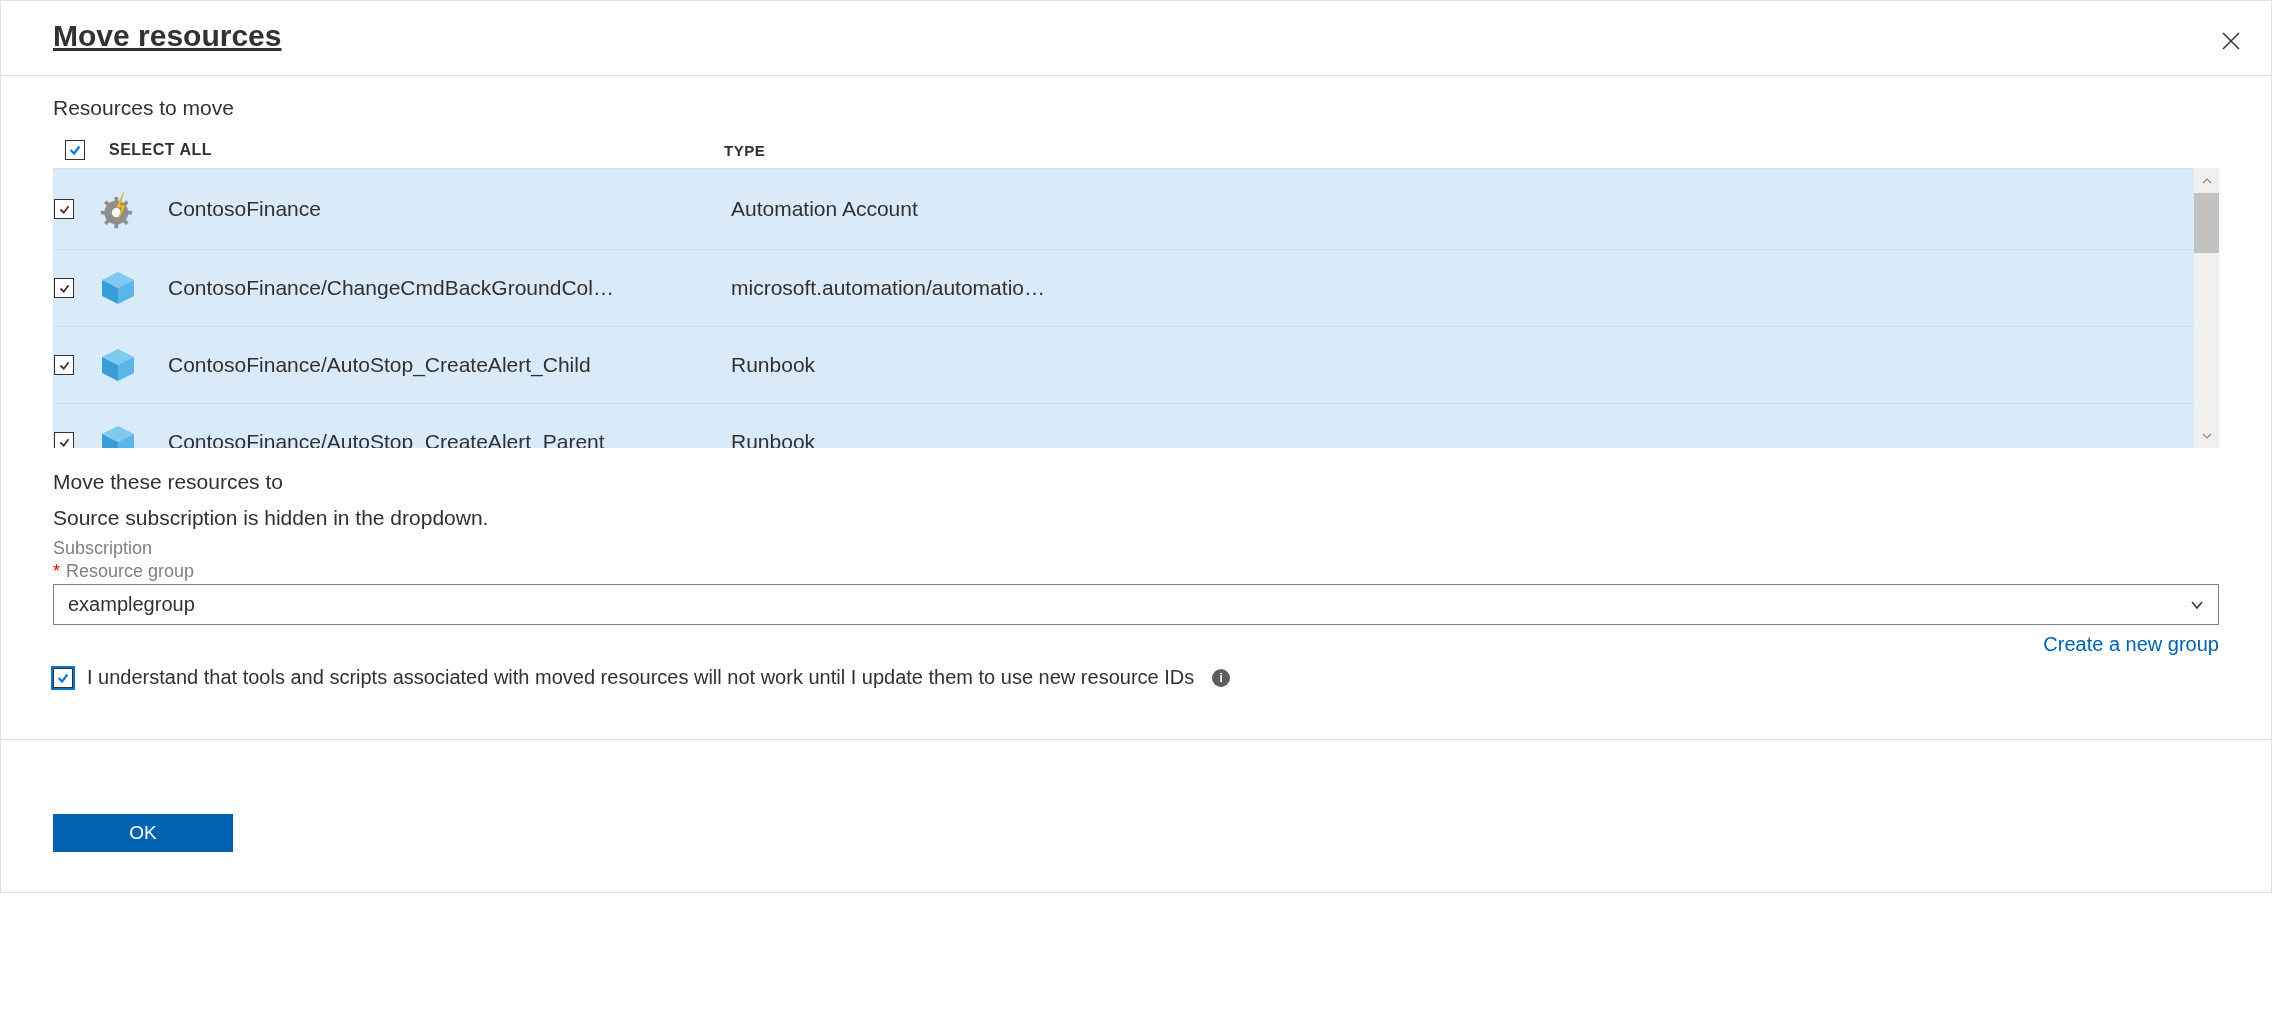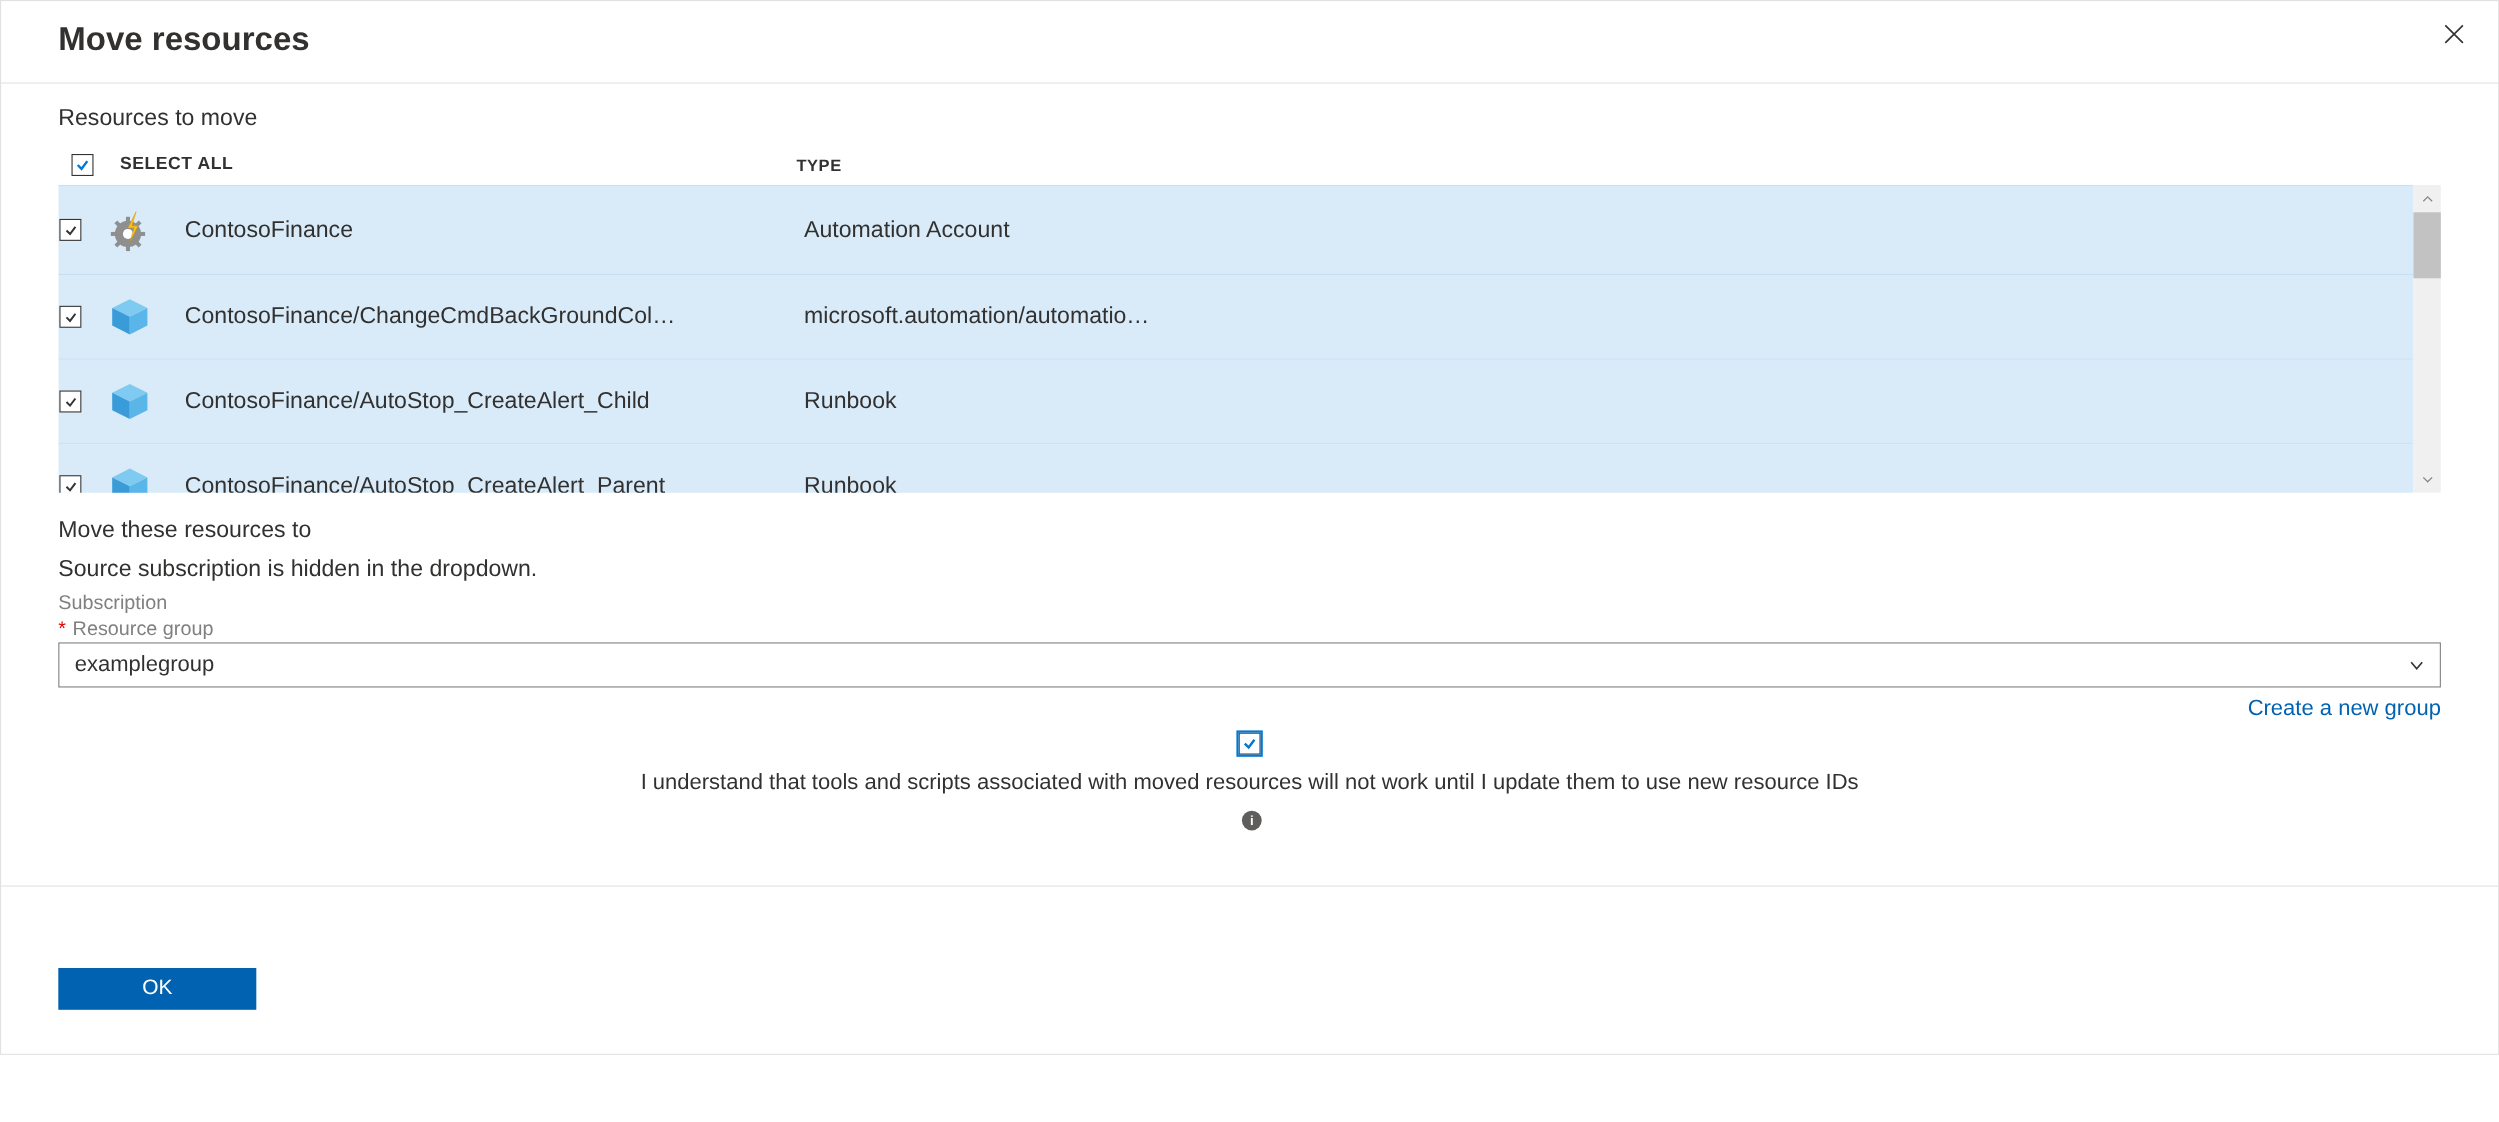--- a/index.html
+++ b/index.html
@@ -6,24 +6,25 @@
   body {
     margin: 0;
     font-family: "Segoe UI", -apple-system, sans-serif;
     font-size: 20px;
     color: #323130;
     background: #fff;
     border: 1px solid #e1e1e1;
   }
   .header {
     display: flex;
-    align-items: flex-start;
+    align-items: flex-end;
     justify-content: space-between;
     padding: 18px 28px 22px 52px;
     border-bottom: 1px solid #e1e1e1;
+    text-decoration: underline;
   }
   .title {
     font-size: 30px;
     font-weight: 600;
   }
   .close-icon {
     width: 24px; height: 24px;
     cursor: pointer;
   }
   .body {
@@ -169,21 +170,20 @@
     color: #0062b1;
     font-size: 20px;
     cursor: pointer;
   }
   .understand-row {
     display: flex;
     align-items: center;
     gap: 14px;
     margin-top: 10px;
     font-size: 20px;
-    flex-direction: column;
   }
   .info-icon {
     display:inline-flex;
     width: 18px; height: 18px;
     border-radius: 50%;
     background: #605e5c;
     color: #fff;
     align-items: center;
     justify-content: center;
     font-size: 12px;

